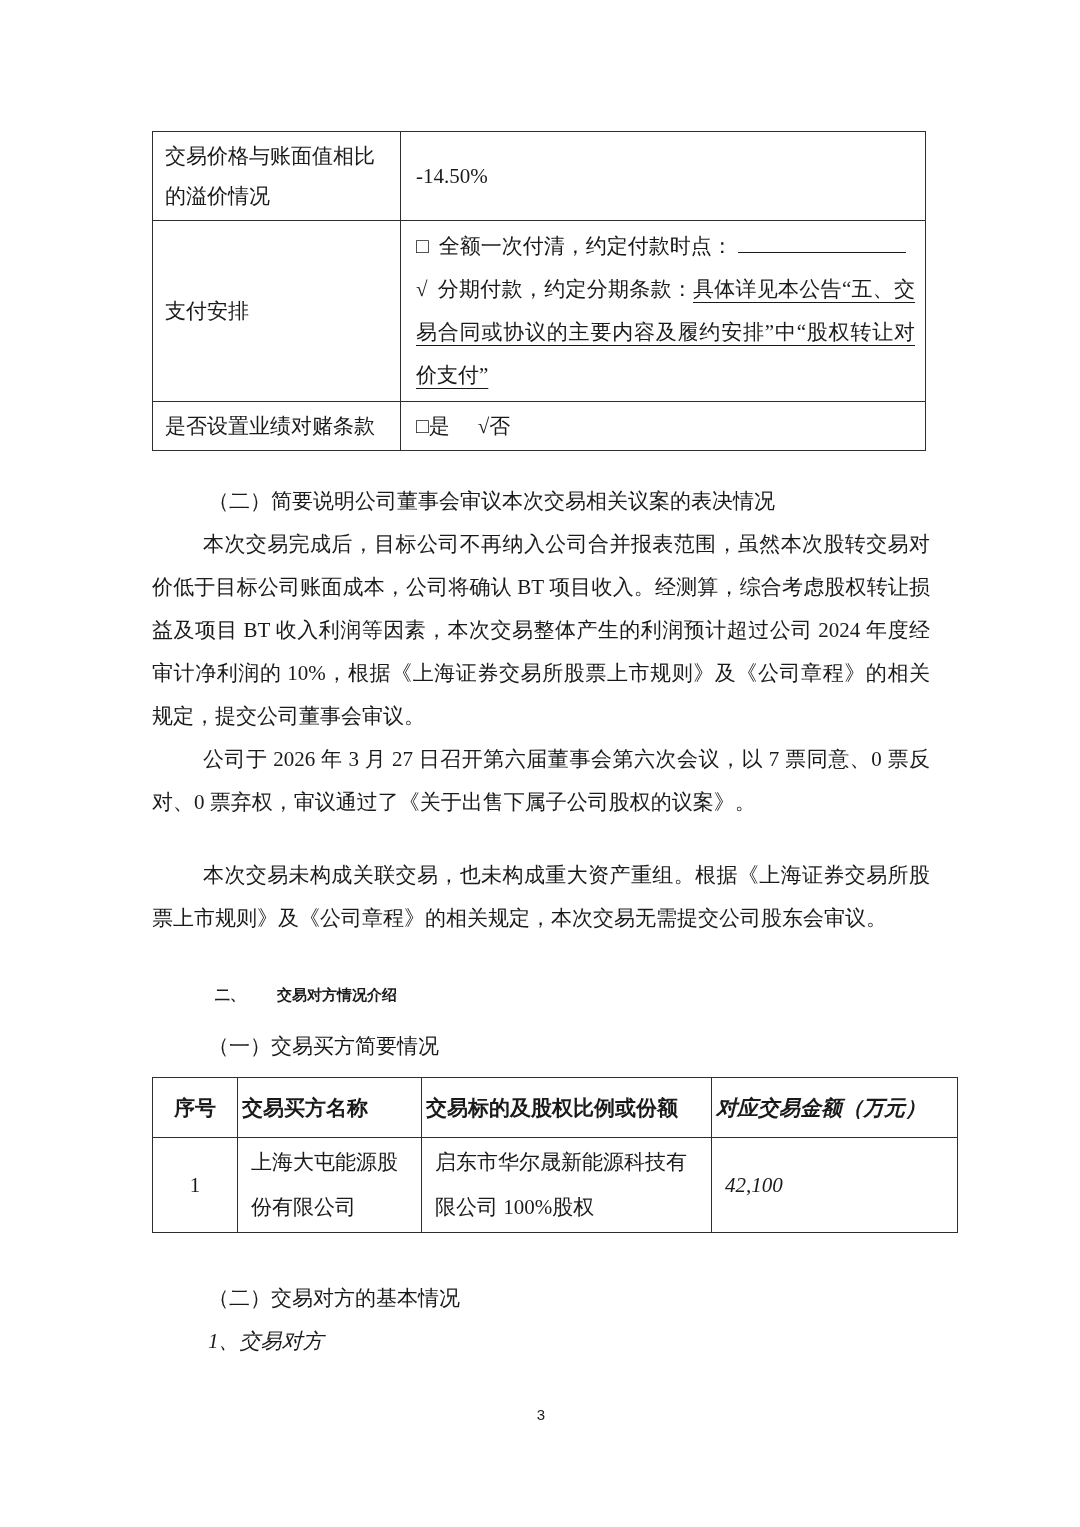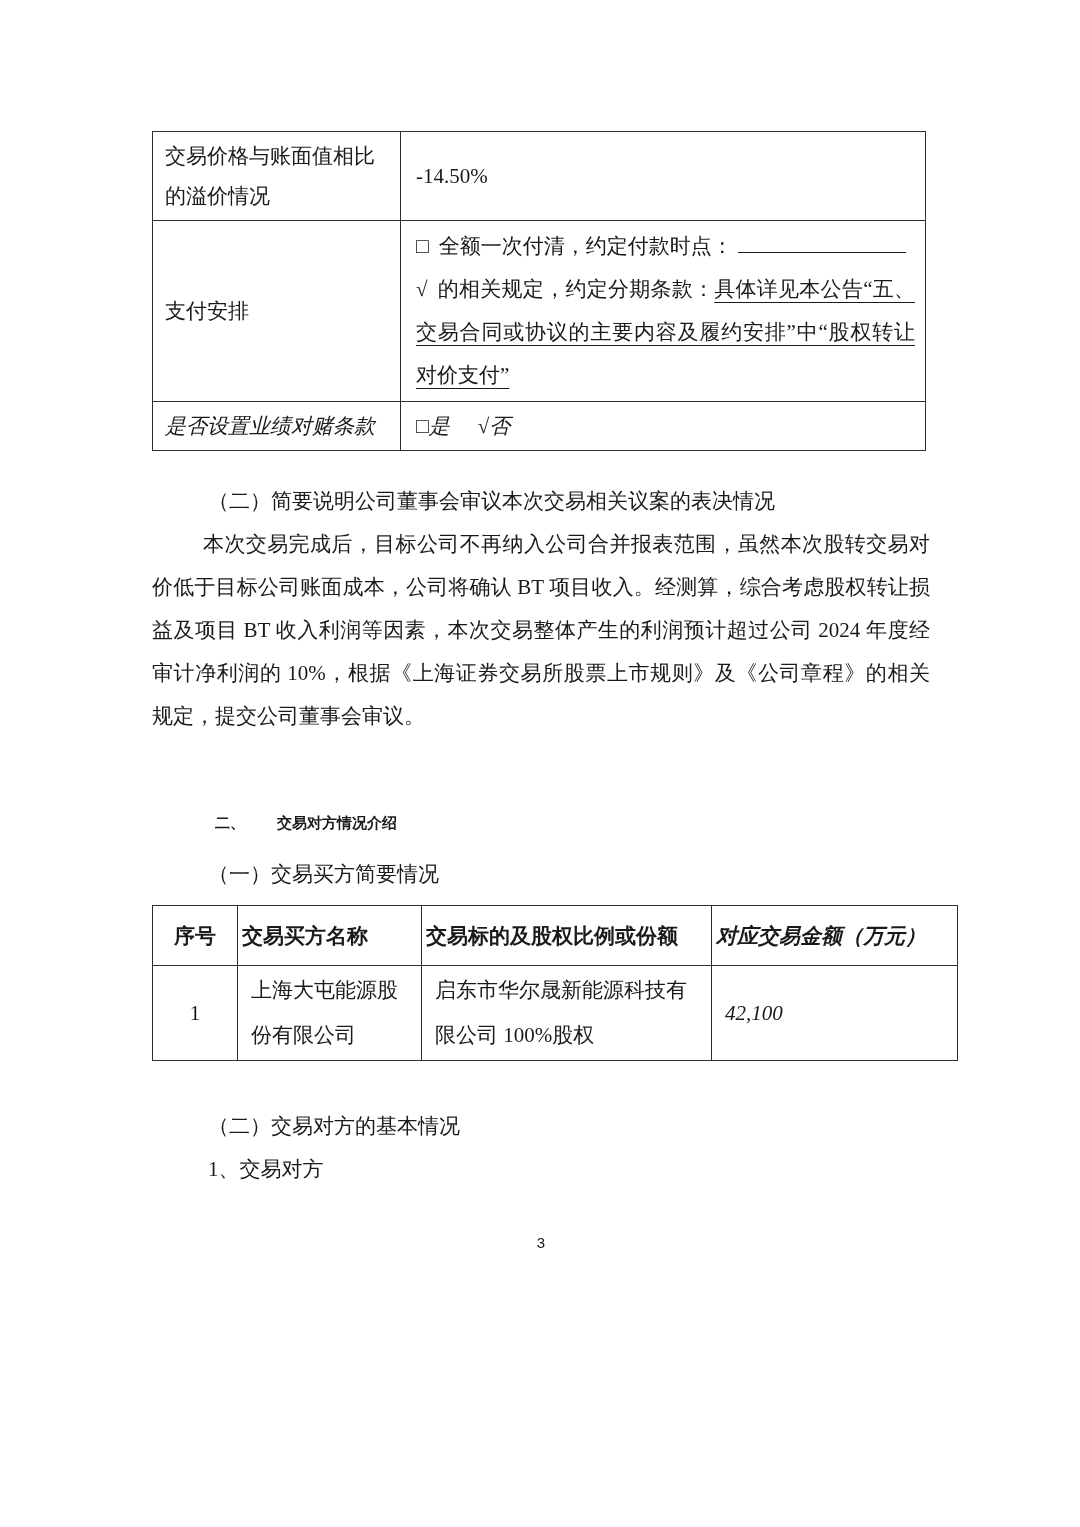--- a/index.html
+++ b/index.html
@@ -13,21 +13,21 @@
   td,th{box-sizing:border-box;}
 
   
   .t1{width:774px;table-layout:fixed;}
   .t1 td{border:1.5px solid #2e2e2e;vertical-align:middle;}
   .t1 .col-label{width:248px;}
   .t1 .label{padding:4px 10px 4px 12px;line-height:40px;}
   .t1 .value{padding:2px 10px 2px 15px;line-height:40px;}
   .row-premium{height:85px;}
   .row-payment{height:171px;}
-  .row-bet{height:48px;font-style:italic;}
+  .row-bet{height:48px;}
   .pay-cell{padding:4px 10px 4px 15px;line-height:43px;border-radius:12px;}
   .pay-line{text-align:justify;}
   .pay-line1{white-space:nowrap;}
   .cb{margin-right:10px;}
   .blank-line{display:inline-block;width:168px;height:1em;border-bottom:1.5px solid #1a1a1a;margin-left:5px;}
   .u{text-decoration:underline;text-underline-offset:6px;text-decoration-thickness:1.2px;}
   .gap{display:inline-block;width:28px;}
 
   
   .sub-heading{margin:0;line-height:43px;text-indent:56px;}
@@ -45,21 +45,21 @@
   .t2 tbody tr{height:86px;}
   .t2 th{font-weight:bold;font-size:21px;text-align:left;padding:0 4px;}
   .t2 .c1{width:85px;text-align:center;}
   .t2 .c2{width:184px;}
   .t2 .c3{width:290px;}
   .t2 .c4{width:246px;font-style:italic;}
   .t2 td{line-height:45px;}
   .t2 td.txt{padding:2px 12px 2px 13px;text-align:left;}
 
   .tail-heading{margin-top:44px;}
-  .item-line{margin:0;line-height:43px;text-indent:56px;}
+  .item-line{margin:0;line-height:43px;text-indent:56px;font-style:italic;}
 
   .page-number{margin-top:42px;text-align:center;font-size:15px;line-height:20px;
     font-family:"Liberation Sans","DejaVu Sans",sans-serif;color:#1a1a1a;}
 </style>
 </head>
 <body>
 
 <div class="page">
 
   <table class="t1">
@@ -68,38 +68,40 @@
         <td class="col-label label">交易价格与账面值相比的溢价情况</td>
         <td class="value">-14.50%</td>
       </tr>
       <tr class="row-payment">
         <td class="col-label label">支付安排</td>
         <td class="pay-cell">
           <div class="pay-line pay-line1">
             <span class="cb">□</span><span>全额一次付清，约定付款时点：</span><span class="blank-line"></span>
           </div>
           <div class="pay-line">
-            <span class="cb">√</span><span>的相关规定，约定分期条款：</span><span class="u">具体详见本公告“五、交易合同或协议的主要内容及履约安排”中“股权转让对价支付”</span>
+            <span class="cb">√</span><span>分期付款，约定分期条款：</span><span class="u">具体详见本公告“五、交易合同或协议的主要内容及履约安排”中“股权转让对价支付”</span>
           </div>
         </td>
       </tr>
       <tr class="row-bet">
         <td class="col-label label">是否设置业绩对赌条款</td>
         <td class="value">
           <span>□是</span><span class="gap"></span><span>√否</span>
         </td>
       </tr>
     </tbody>
   </table>
 
   <p class="sub-heading first">（二）简要说明公司董事会审议本次交易相关议案的表决情况</p>
   <p class="para">本次交易完成后，目标公司不再纳入公司合并报表范围，虽然本次股转交易对价低于目标公司账面成本，公司将确认 BT 项目收入。经测算，综合考虑股权转让损益及项目 BT 收入利润等因素，本次交易整体产生的利润预计超过公司 2024 年度经审计净利润的 10%，根据《上海证券交易所股票上市规则》及《公司章程》的相关规定，提交公司董事会审议。</p>
+  <p class="para">公司于 2026 年 3 月 27 日召开第六届董事会第六次会议，以 7 票同意、0 票反对、0 票弃权，审议通过了《关于出售下属子公司股权的议案》。</p>
 
   <div class="spacer30"></div>
 
+  <p class="para">本次交易未构成关联交易，也未构成重大资产重组。根据《上海证券交易所股票上市规则》及《公司章程》的相关规定，本次交易无需提交公司股东会审议。</p>
 
   <p class="chapter">
     <span>二、</span><span class="sp"></span><span>交易对方情况介绍</span>
   </p>
   <p class="sub-heading s21">（一）交易买方简要情况</p>
 
   <table class="t2">
     <thead>
       <tr>
         <th class="c1">序号</th>

